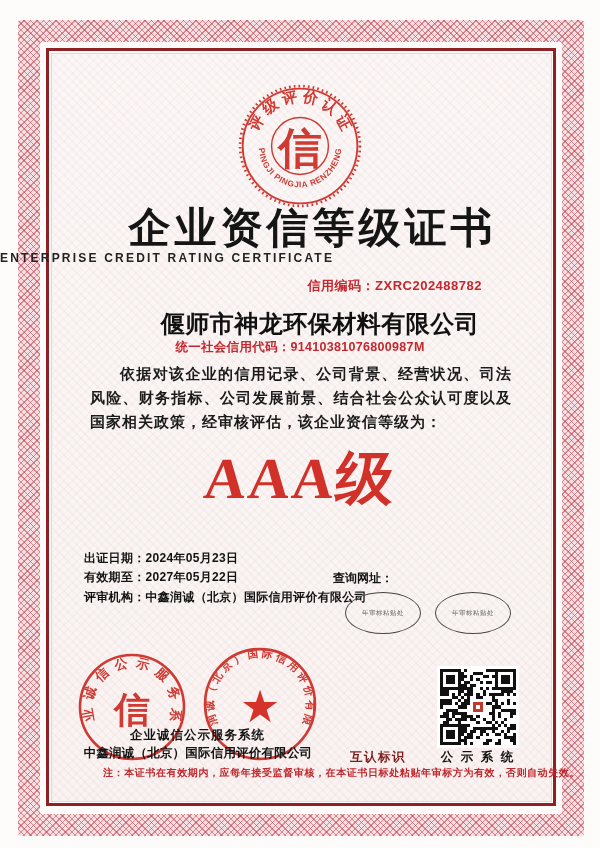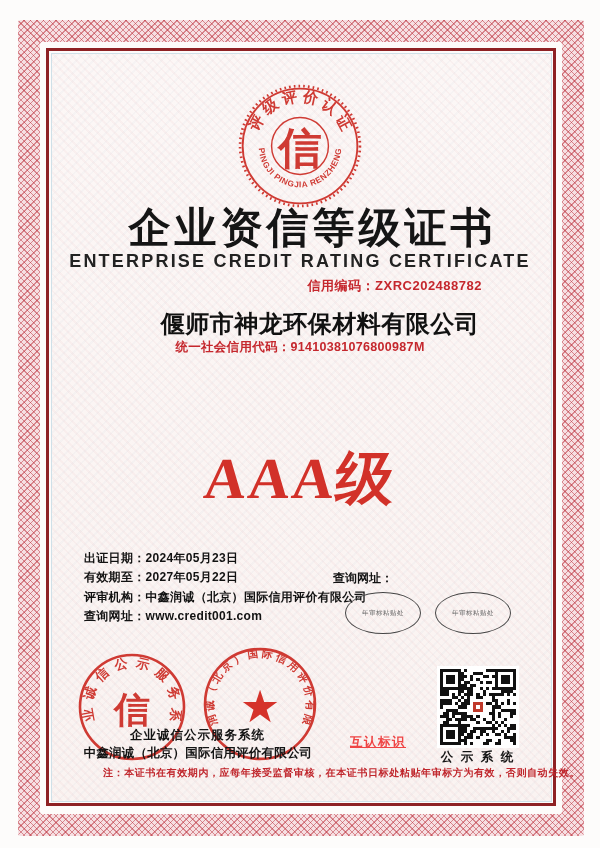--- a/index.html
+++ b/index.html
@@ -36,22 +36,22 @@
   .layer{position:absolute;inset:0;}
   
   .seal-top{left:238px;top:84px;width:124px;height:124px;}
   .title{
     left:0;right:0;top:200px;text-align:center;
     font-size:42px;font-weight:800;letter-spacing:4px;color:#151515;
     font-family:"Liberation Sans","DejaVu Sans",sans-serif;
     margin-left:25px;
   }
   .subtitle{
-    left:0;right:0;top:251px;text-align:center;
-    font-size:18px;font-weight:700;letter-spacing:2.2px;color:#222;
+    left:0;right:0;top:251px;text-align:left;
+    font-size:12px;font-weight:700;letter-spacing:2.2px;color:#222;
   }
   .credit-code{
     right:118px;top:277px;font-size:13px;font-weight:700;color:#c5272d;letter-spacing:.5px;
   }
   .company{
     left:0;right:0;top:308px;text-align:center;
     font-size:24px;font-weight:800;color:#111;letter-spacing:.5px;padding-left:40px;
   }
   .uscc{
     left:0;right:0;top:339px;text-align:center;
@@ -77,21 +77,21 @@
   }
   .stamp span{font-size:6.5px;color:#6a6a6a;letter-spacing:.5px;}
   .stamp1{left:345px;top:592px;}
   .stamp2{left:435px;top:592px;}
   
   .sealA{left:77px;top:652px;width:110px;height:110px;}
   .sealB{left:202px;top:646px;width:116px;height:116px;}
   .caption1{left:60px;width:275px;top:727px;text-align:center;font-size:12.5px;font-weight:800;color:#141414;z-index:5;letter-spacing:1px;}
   .caption2{left:28px;width:340px;top:745px;text-align:center;font-size:12.5px;font-weight:800;color:#141414;z-index:5;letter-spacing:.2px;}
   .czx{left:339px;top:682px;width:78px;height:58px;}
-  .mutual{left:335px;top:734px;width:86px;text-align:center;font-size:12.5px;font-weight:800;color:#ef4444;letter-spacing:1.5px;text-decoration:underline;}
+  .mutual{left:335px;top:749px;width:86px;text-align:center;font-size:12.5px;font-weight:800;color:#7f1d1d;letter-spacing:1.5px;}
   .qr{left:437px;top:666px;width:82px;height:82px;background:#fff;}
   .publicity{left:424px;width:108px;top:749px;text-align:center;font-size:12.5px;font-weight:800;color:#141414;letter-spacing:2px;white-space:nowrap;}
   .note{
     left:56px;right:54px;top:766px;text-align:center;
     font-size:10px;font-weight:700;color:#c0272d;letter-spacing:.6px;white-space:nowrap;margin-left:47px;
   }
   .seal-text{fill:#cf3a33;font-weight:800;}
 </style>
 </head>
 <body>
@@ -125,28 +125,28 @@
 
   <div class="abs title">企业资信等级证书</div>
   <div class="abs subtitle">ENTERPRISE CREDIT RATING CERTIFICATE</div>
 
   <div class="abs credit-code"><span>信用编码：</span><span>ZXRC202488782</span></div>
 
   <div class="abs company">偃师市神龙环保材料有限公司</div>
 
   <div class="abs uscc"><span>统一社会信用代码：</span><span>91410381076800987M</span></div>
 
+  <div class="abs paragraph">依据对该企业的信用记录、公司背景、经营状况、司法风险、财务指标、公司发展前景、结合社会公众认可度以及国家相关政策，经审核评估，该企业资信等级为：</div>
 
   <div class="abs rating">AAA级</div>
 
   <div class="abs info-block">
     <div class="info-row"><span>出证日期：</span><span>2024年05月23日</span></div>
     <div class="info-row"><span>有效期至：</span><span>2027年05月22日</span></div>
     <div class="info-row"><span>评审机构：</span><span>中鑫润诚（北京）国际信用评价有限公司</span></div>
-    <div class="info-row"><span>查询网址：</span><span>www.credit001.com</span></div>
   </div>
 
   <div class="abs annual-label">查询网址：</div>
 
   <div class="abs stamp stamp1">
     <span>年审标粘贴处</span>
   </div>
   <div class="abs stamp stamp2">
     <span>年审标粘贴处</span>
   </div>

